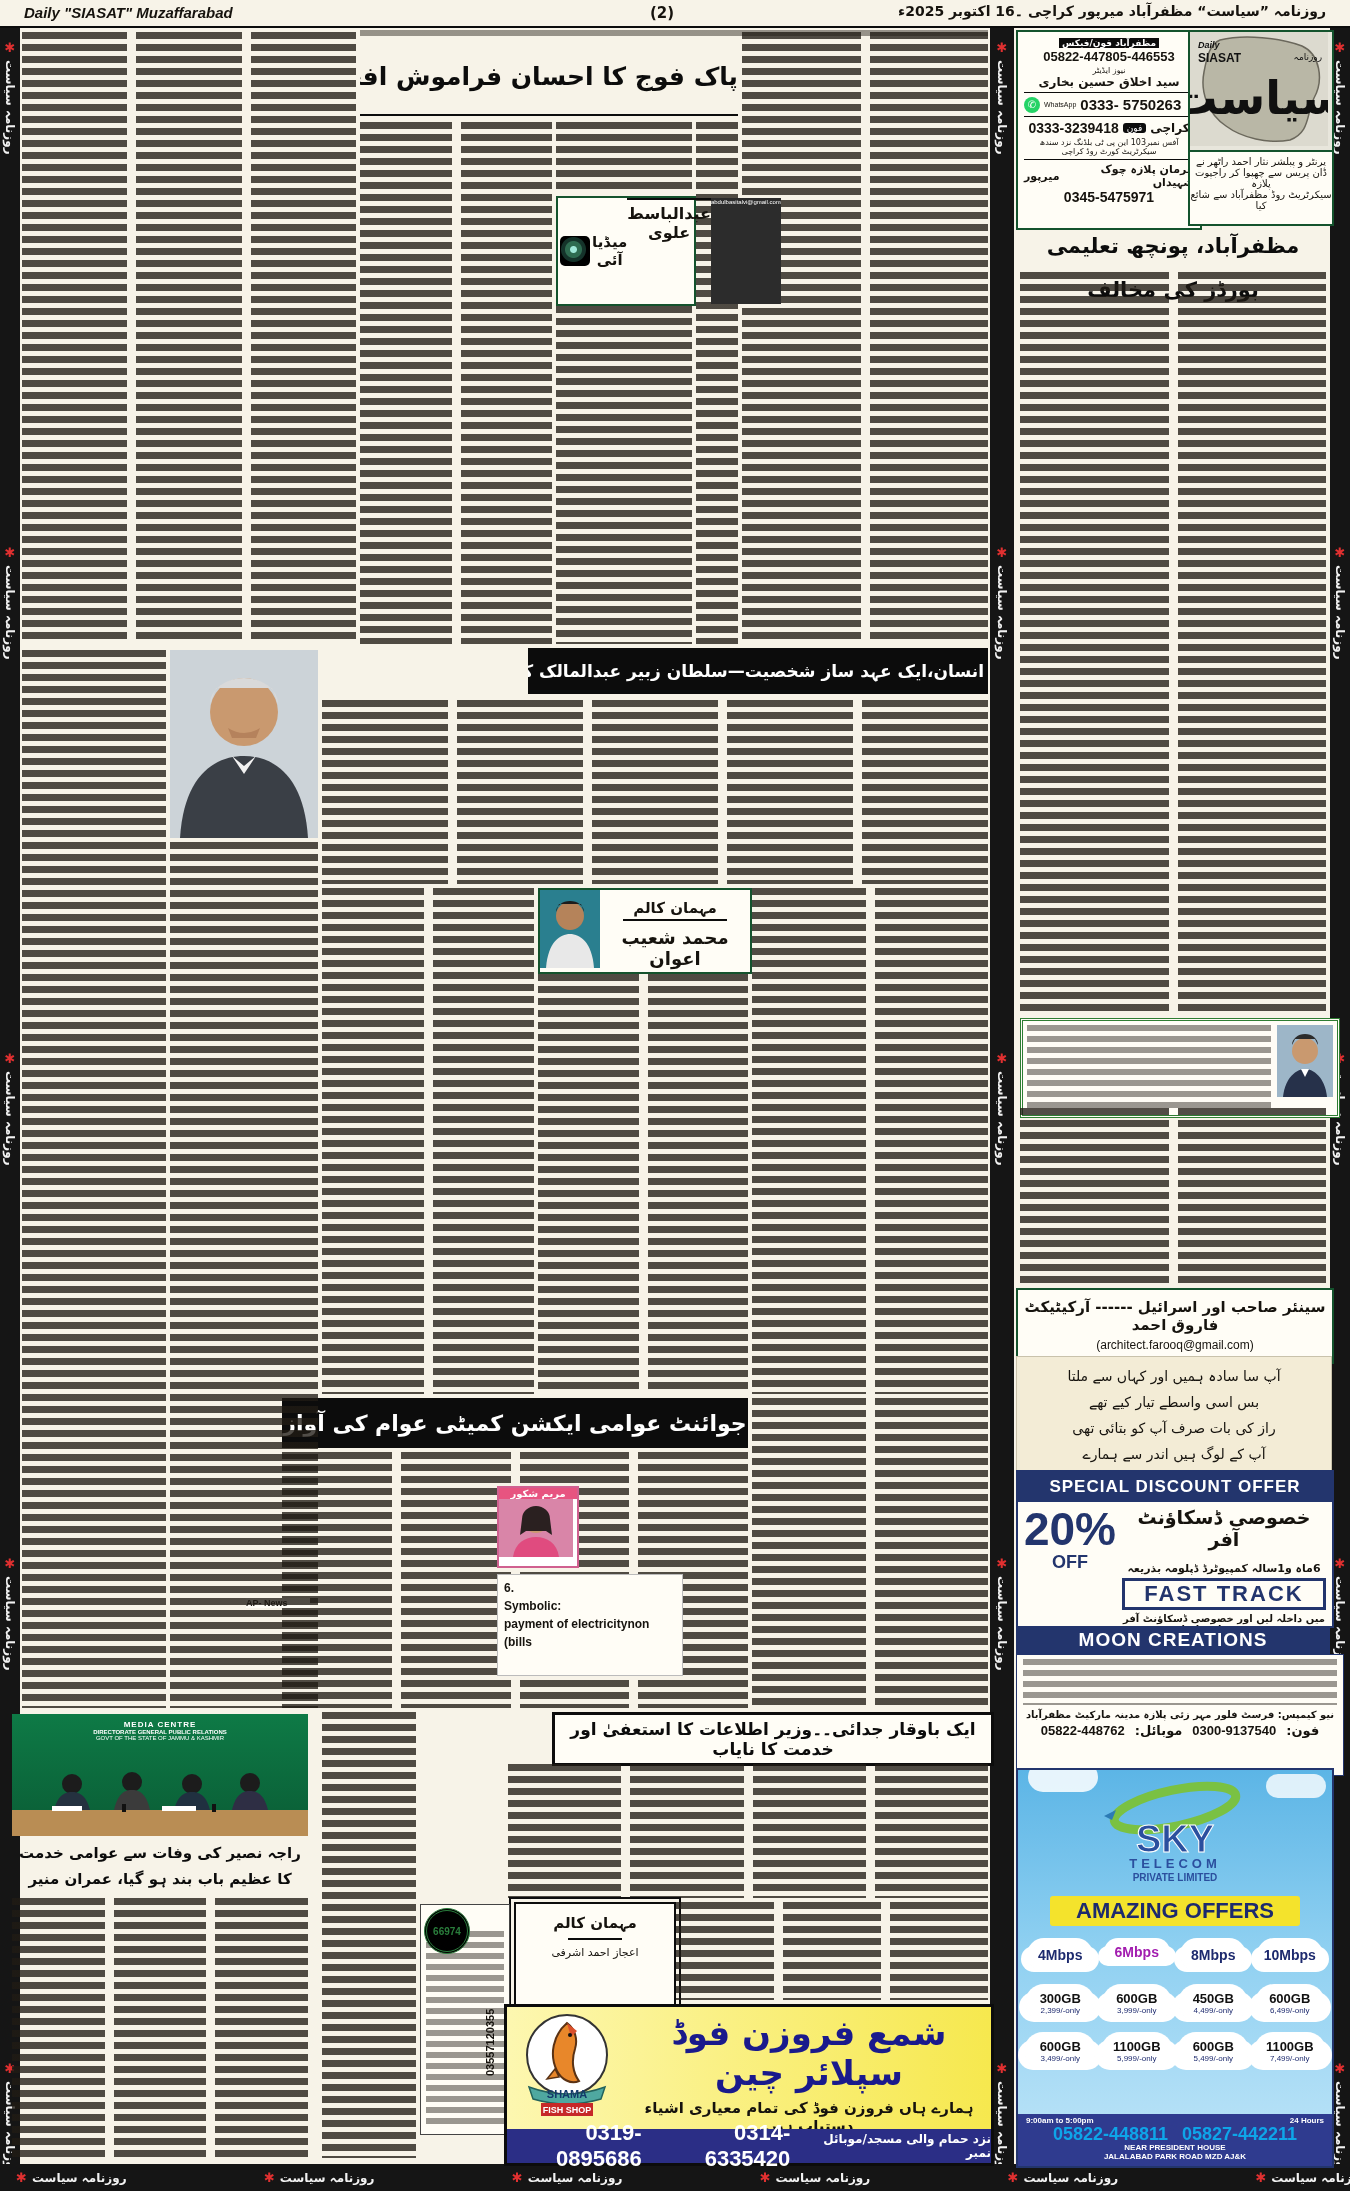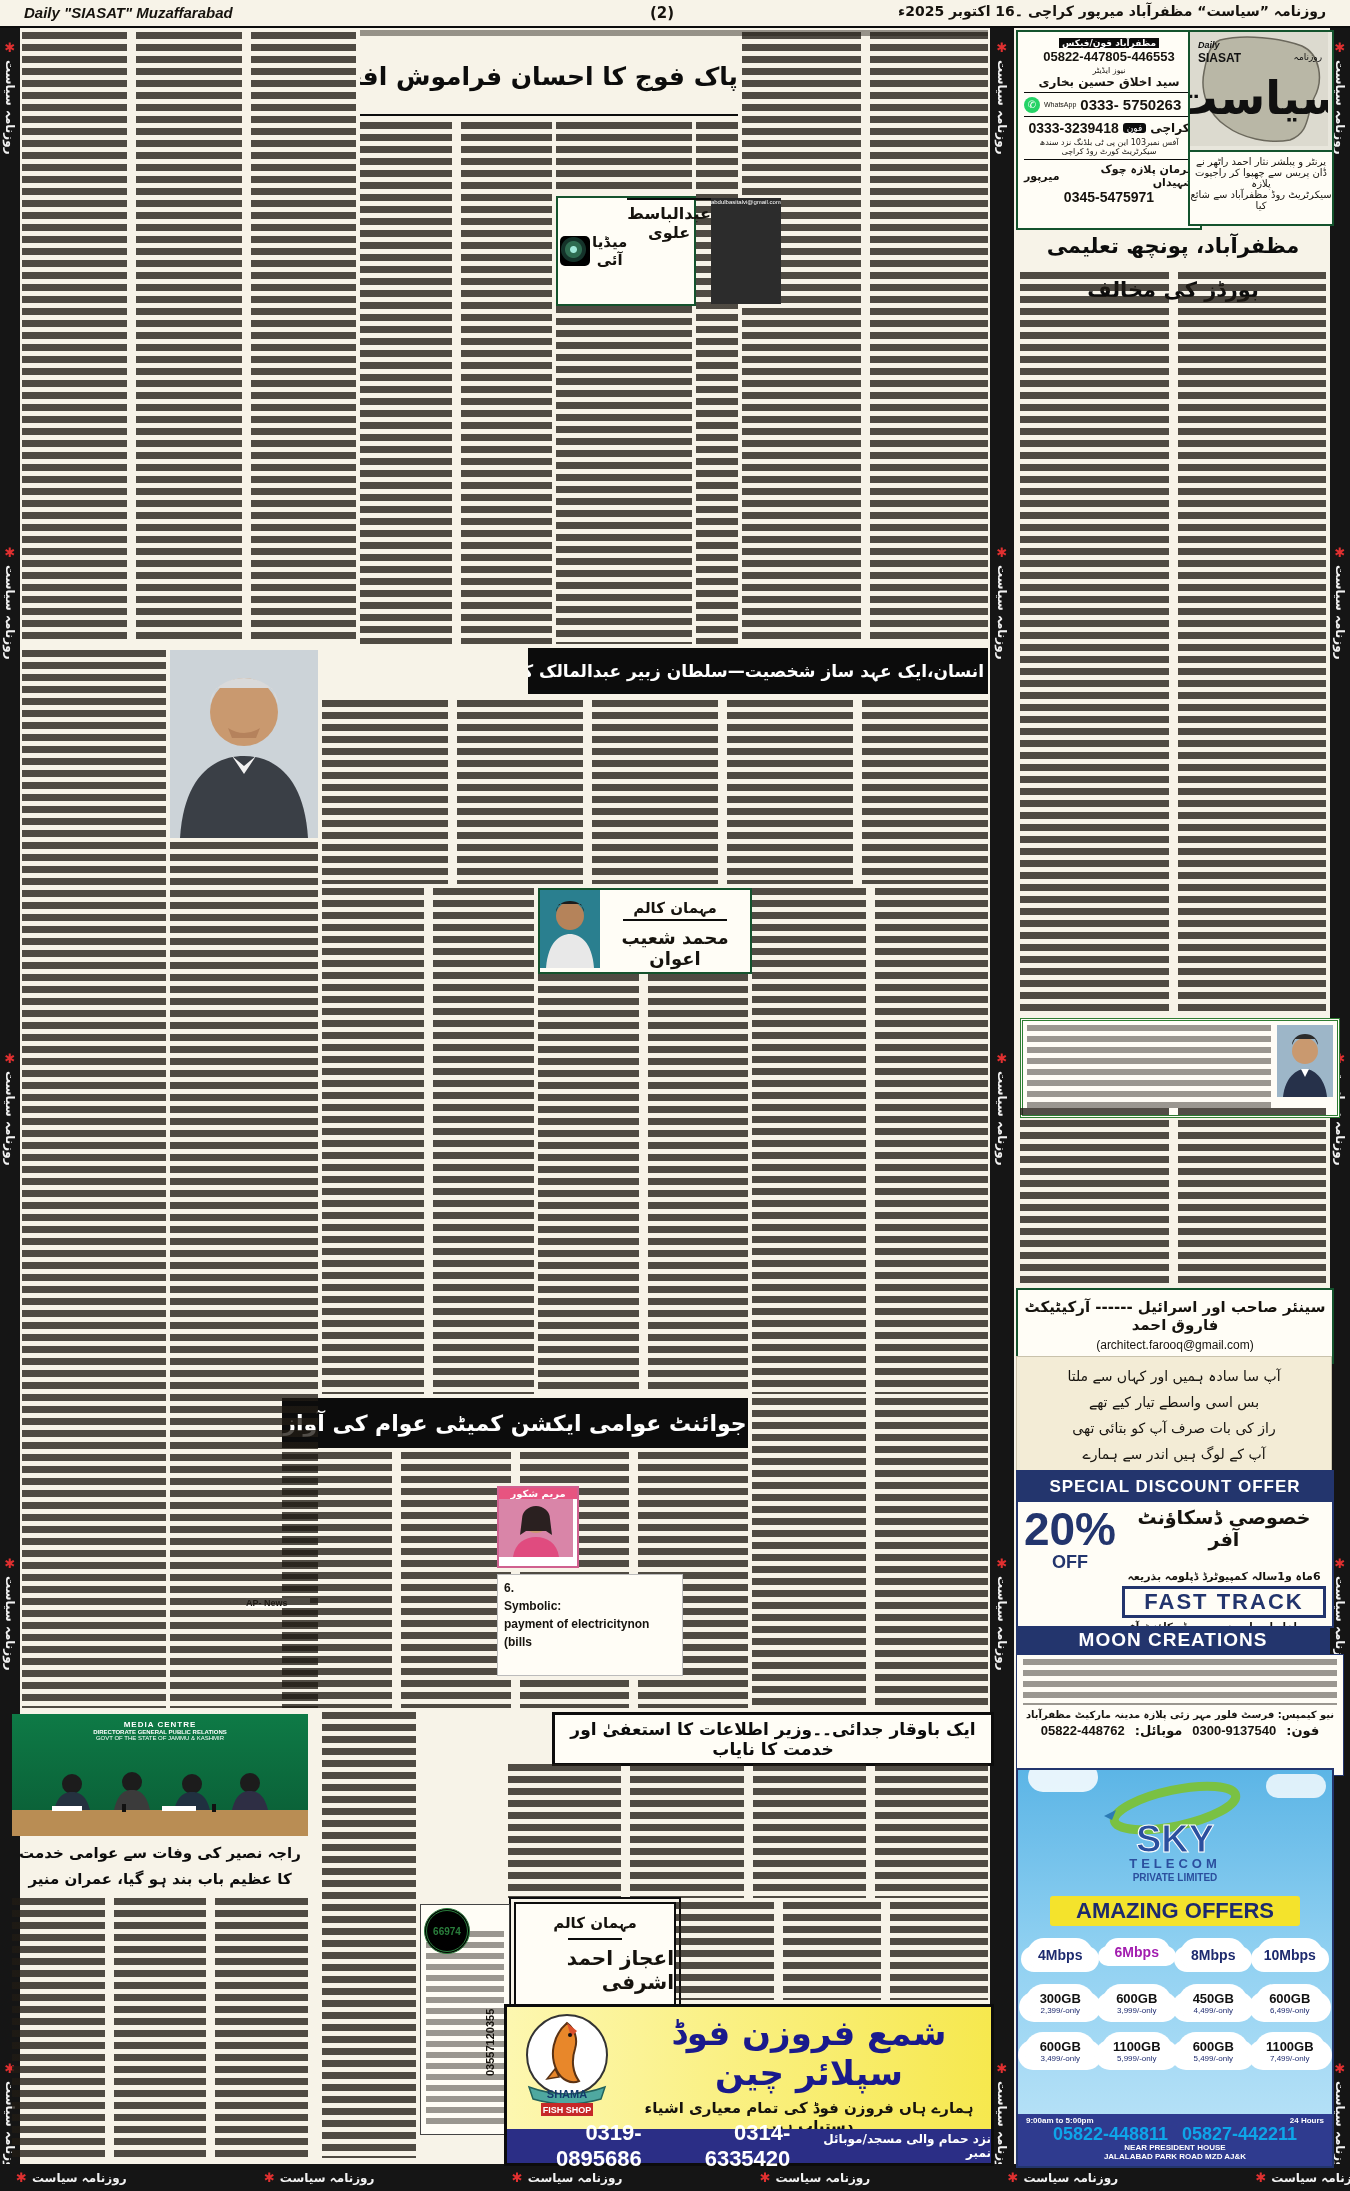--- a/index.html
+++ b/index.html
@@ -213,21 +213,21 @@
     <div>بس اسی واسطے تیار کیے تھے</div>
     <div>راز کی بات صرف آپ کو بتائی تھی</div>
     <div>آپ کے لوگ ہیں اندر سے ہمارے</div>
   </div>
 
   <div class="abs" style="left:1016px;top:1470px;width:314px;height:154px;background:#fffdf6;border:2px solid #23356d;">
     <div class="navybg latin center" style="height:30px;font-weight:800;font-size:17px;letter-spacing:1px;">SPECIAL DISCOUNT OFFER</div>
     <div style="display:flex;direction:rtl;padding:4px 6px;gap:6px;">
       <div class="u" style="flex:1;text-align:center;">
         <div style="font-weight:800;font-size:19px;">خصوصی ڈسکاؤنٹ آفر</div>
-        <div style="font-weight:700;font-size:11px;margin-top:20px;">6ماہ و1سالہ کمپیوٹرڈ ڈپلومہ بذریعہ</div>
+        <div style="font-weight:700;font-size:11px;margin-top:12px;">6ماہ و1سالہ کمپیوٹرڈ ڈپلومہ بذریعہ</div>
         <div class="latin" style="border:3px solid #23356d;color:#23356d;font-weight:800;font-size:22px;letter-spacing:2px;margin-top:3px;">FAST TRACK</div>
         <div style="font-size:10px;font-weight:700;margin-top:3px;">میں داخلہ لیں اور خصوصی ڈسکاؤنٹ آفر سے بھرپور فائدہ اٹھائیں</div>
       </div>
       <div style="width:92px;text-align:center;color:#23356d;">
         <div class="latin" style="font-weight:800;font-size:46px;line-height:46px;">20%</div>
         <div class="latin" style="font-weight:800;font-size:18px;">OFF</div>
       </div>
     </div>
   </div>
 
@@ -431,21 +431,21 @@
   <div class="abs cols" style="left:508px;top:1764px;width:480px;height:134px;">
     <div class="fk"></div>
     <div class="fk"></div>
     <div class="fk"></div>
     <div class="fk"></div>
   </div>
 
   <div class="abs" style="left:514px;top:1902px;width:158px;height:96px;background:#fffdf6;border:2px solid #0c0c0c;outline:2px solid #0c0c0c;outline-offset:3px;text-align:center;padding-top:10px;">
     <div class="u" style="font-weight:700;font-size:15px;">مہمان کالم</div>
     <div style="width:54px;height:2px;background:#0c0c0c;margin:6px auto;"></div>
-    <div class="u" style="font-weight:700;font-size:20px;text-align:right;">اعجاز احمد اشرفی</div>
+    <div class="u" style="font-weight:400;font-size:11px;">اعجاز احمد اشرفی</div>
   </div>
   <div class="abs cols" style="left:676px;top:1902px;width:312px;height:98px;">
     <div class="fk"></div>
     <div class="fk"></div>
     <div class="fk"></div>
   </div>
 
   <div class="abs fk" style="left:22px;top:650px;width:144px;height:1058px;"></div>
   <div class="abs fk" style="left:170px;top:842px;width:148px;height:866px;"></div>
   <div class="abs fk" style="left:322px;top:1712px;width:94px;height:446px;"></div>

